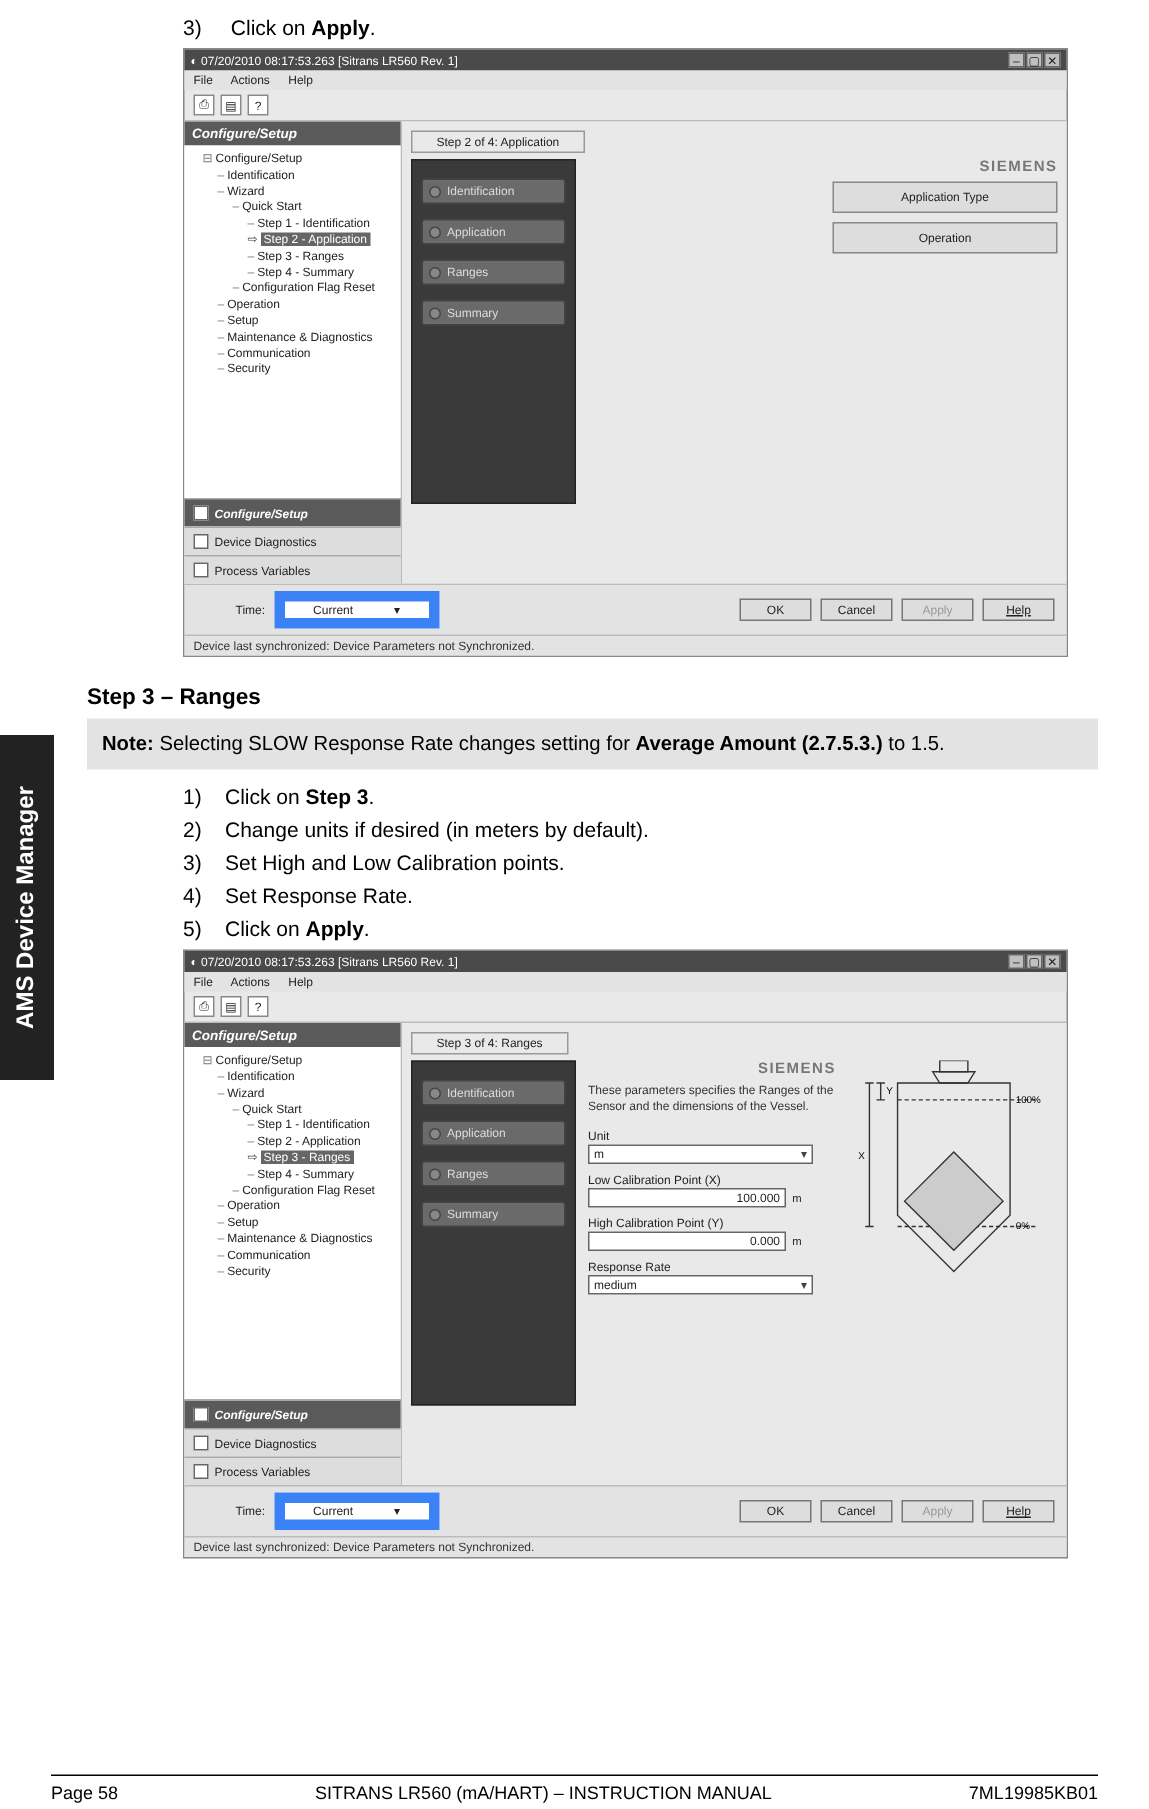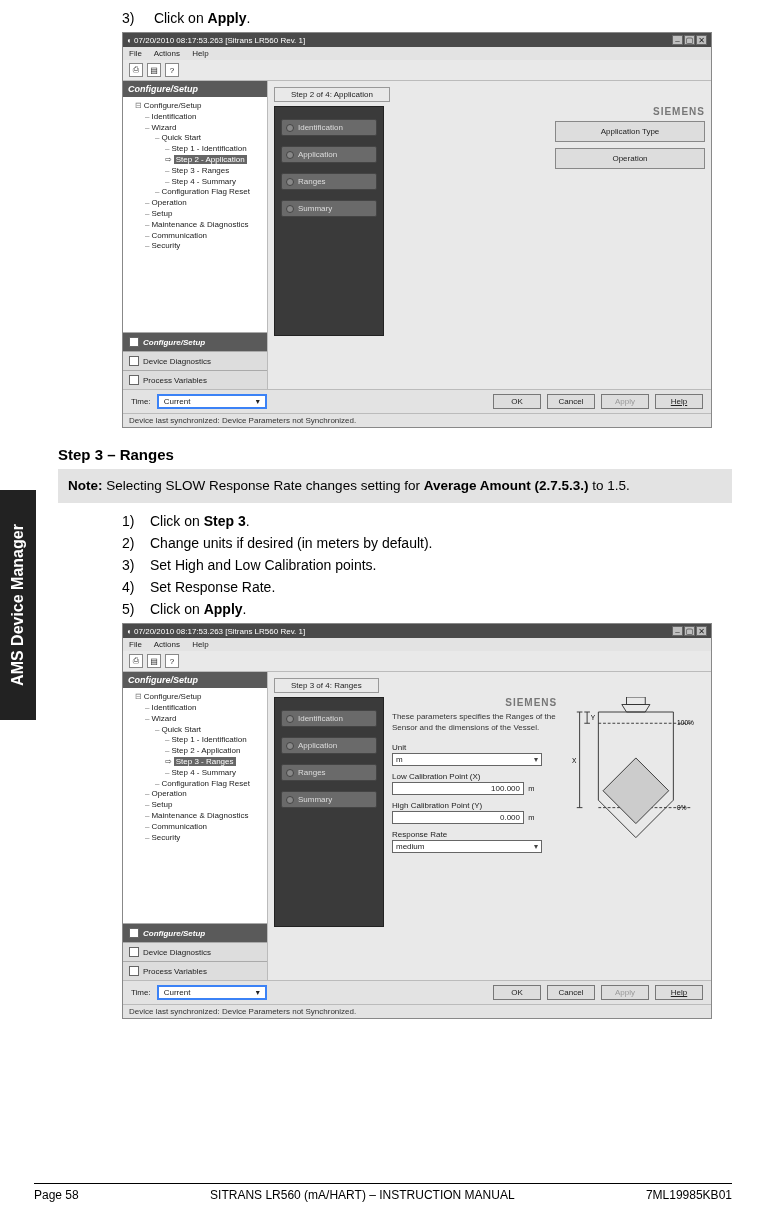--- a/index.html
+++ b/index.html
@@ -141,23 +141,23 @@
   .vessel {
     flex:1; position:relative; min-height:150px;
     display:flex; align-items:flex-start; justify-content:center;
   }
   .vessel svg { width:100%; height:150px; }
   .footer-bar {
     border-top:1px solid #bbb; padding:4px 8px;
     display:flex; align-items:center; gap:6px;
     background:#e3e3e3;
   }
-  .footer-bar .lab { font-size:8px; }
+  .footer-bar .lab { font-size:8px;margin-left:26px; }
   .footer-bar .sel {
-    width:110px; border:2px solid #3b82f6; background:#fff; padding:1px 5px;
+    width:110px; border:7px solid #3b82f6; background:#fff; padding:1px 19px;
     font-size:8px; display:flex; justify-content:space-between;
   }
   .footer-bar .sel::after { content:"▾"; }
   .footer-bar .spacer { flex:1; }
   .footer-bar .btn {
     min-width:48px; padding:2px 8px; text-align:center;
     border:1px solid #777; background:#ddd; font-size:8px;
   }
   .footer-bar .btn.disabled { color:#999; }
   .status-bar {

